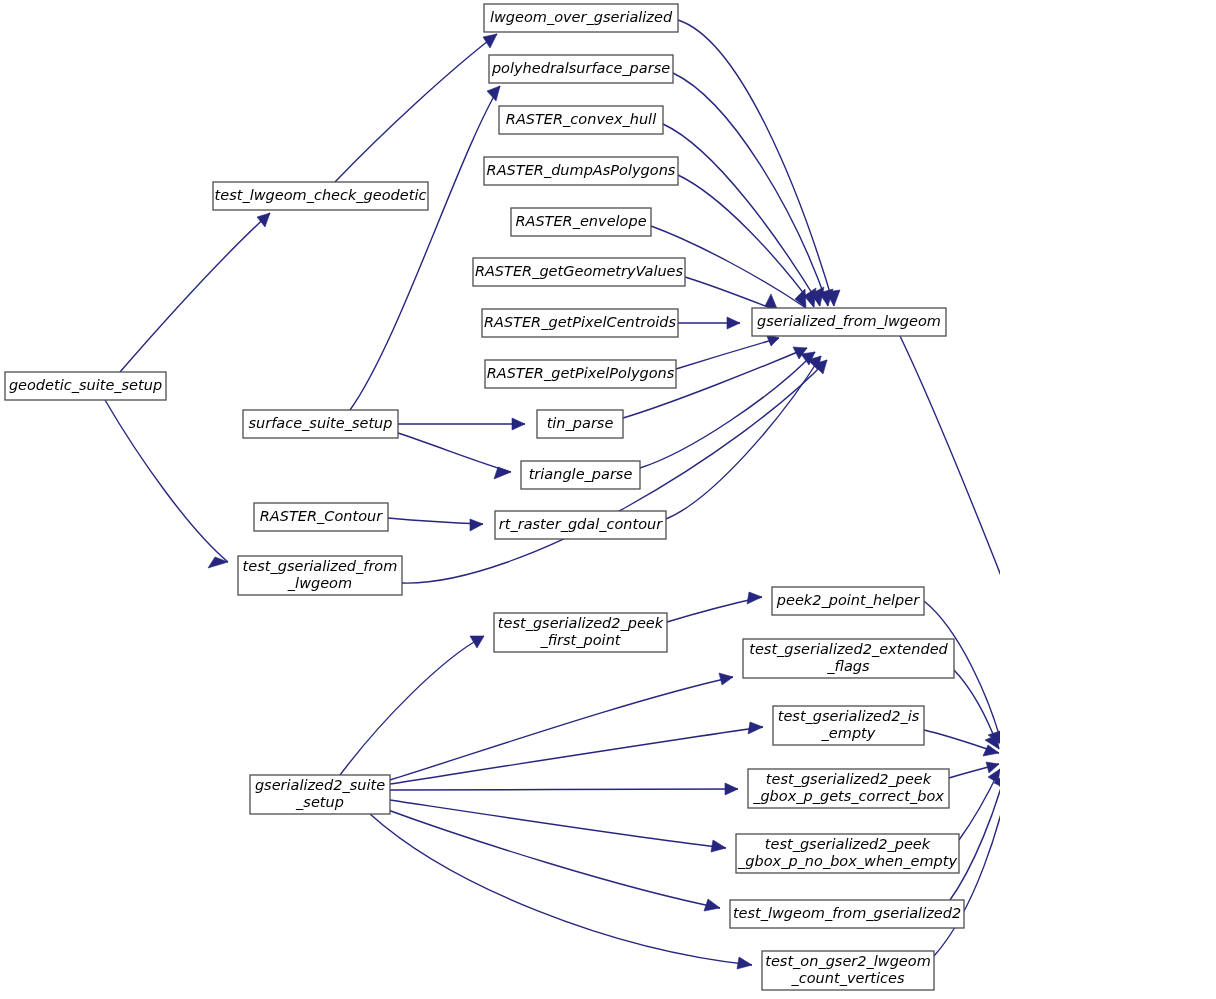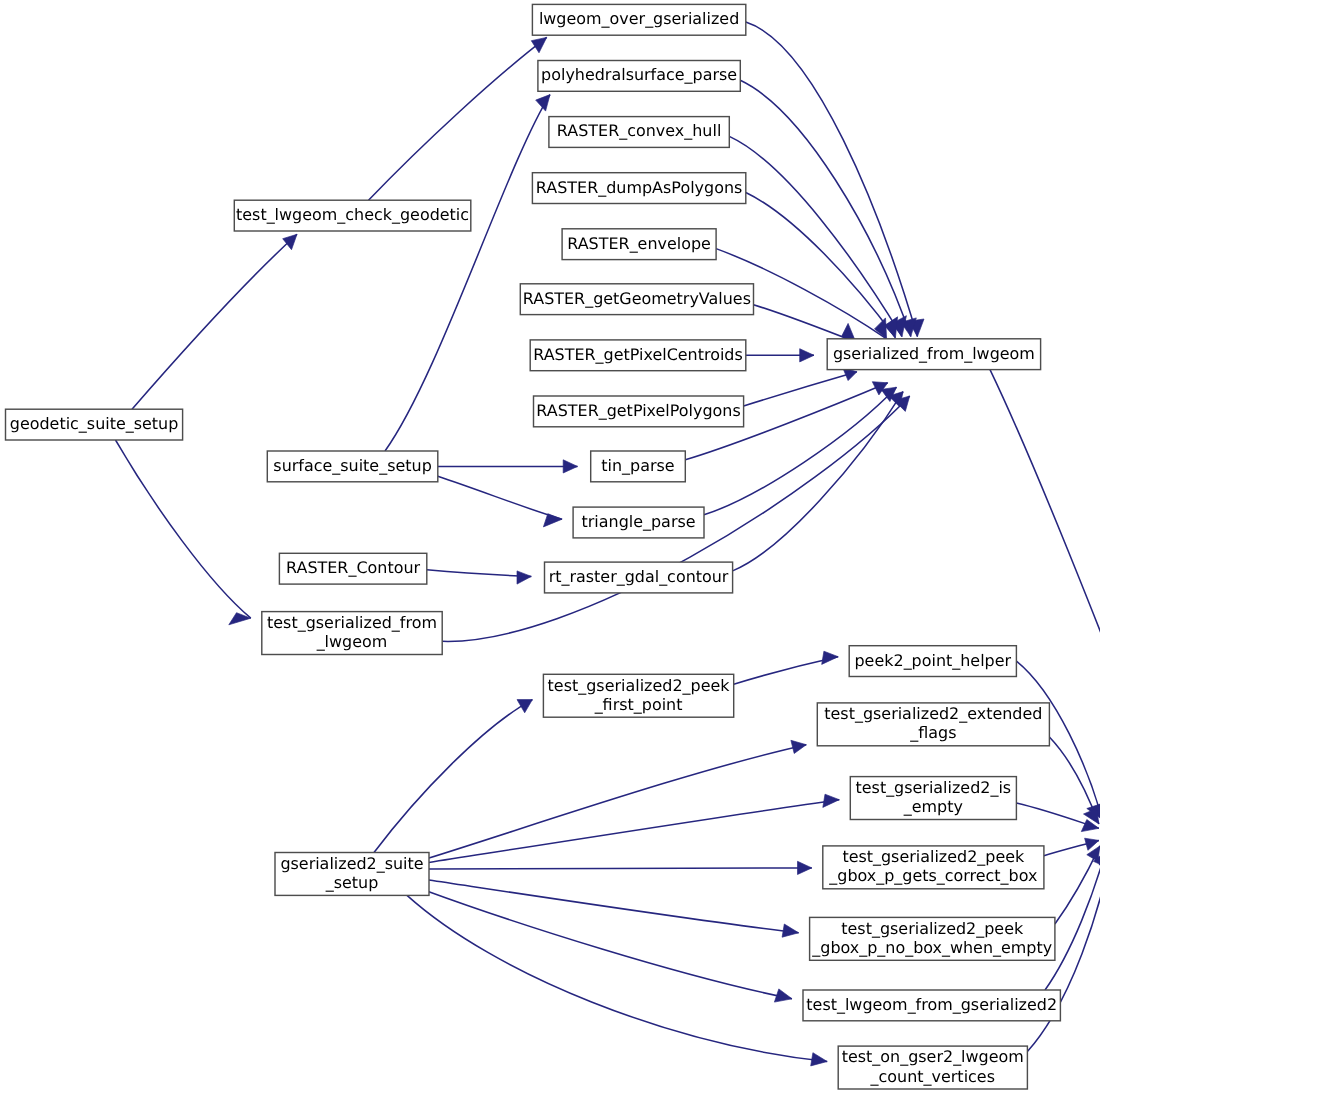--- a/index.html
+++ b/index.html
@@ -7,20 +7,21 @@
     padding: 0;
     background: #ffffff;
   }
   #graph-root {
     position: relative;
     width: 1000px;
     height: 999px;
     background: #ffffff;
     font-family: "DejaVu Sans", "Liberation Sans", sans-serif;
     overflow: hidden;
+    font-style: italic;
   }
   svg.callgraph {
     position: absolute;
     top: 0; left: 0;
     width: 1216px;
     height: 999px;
     display: block;
   }
   .edge-path {
     fill: none;

